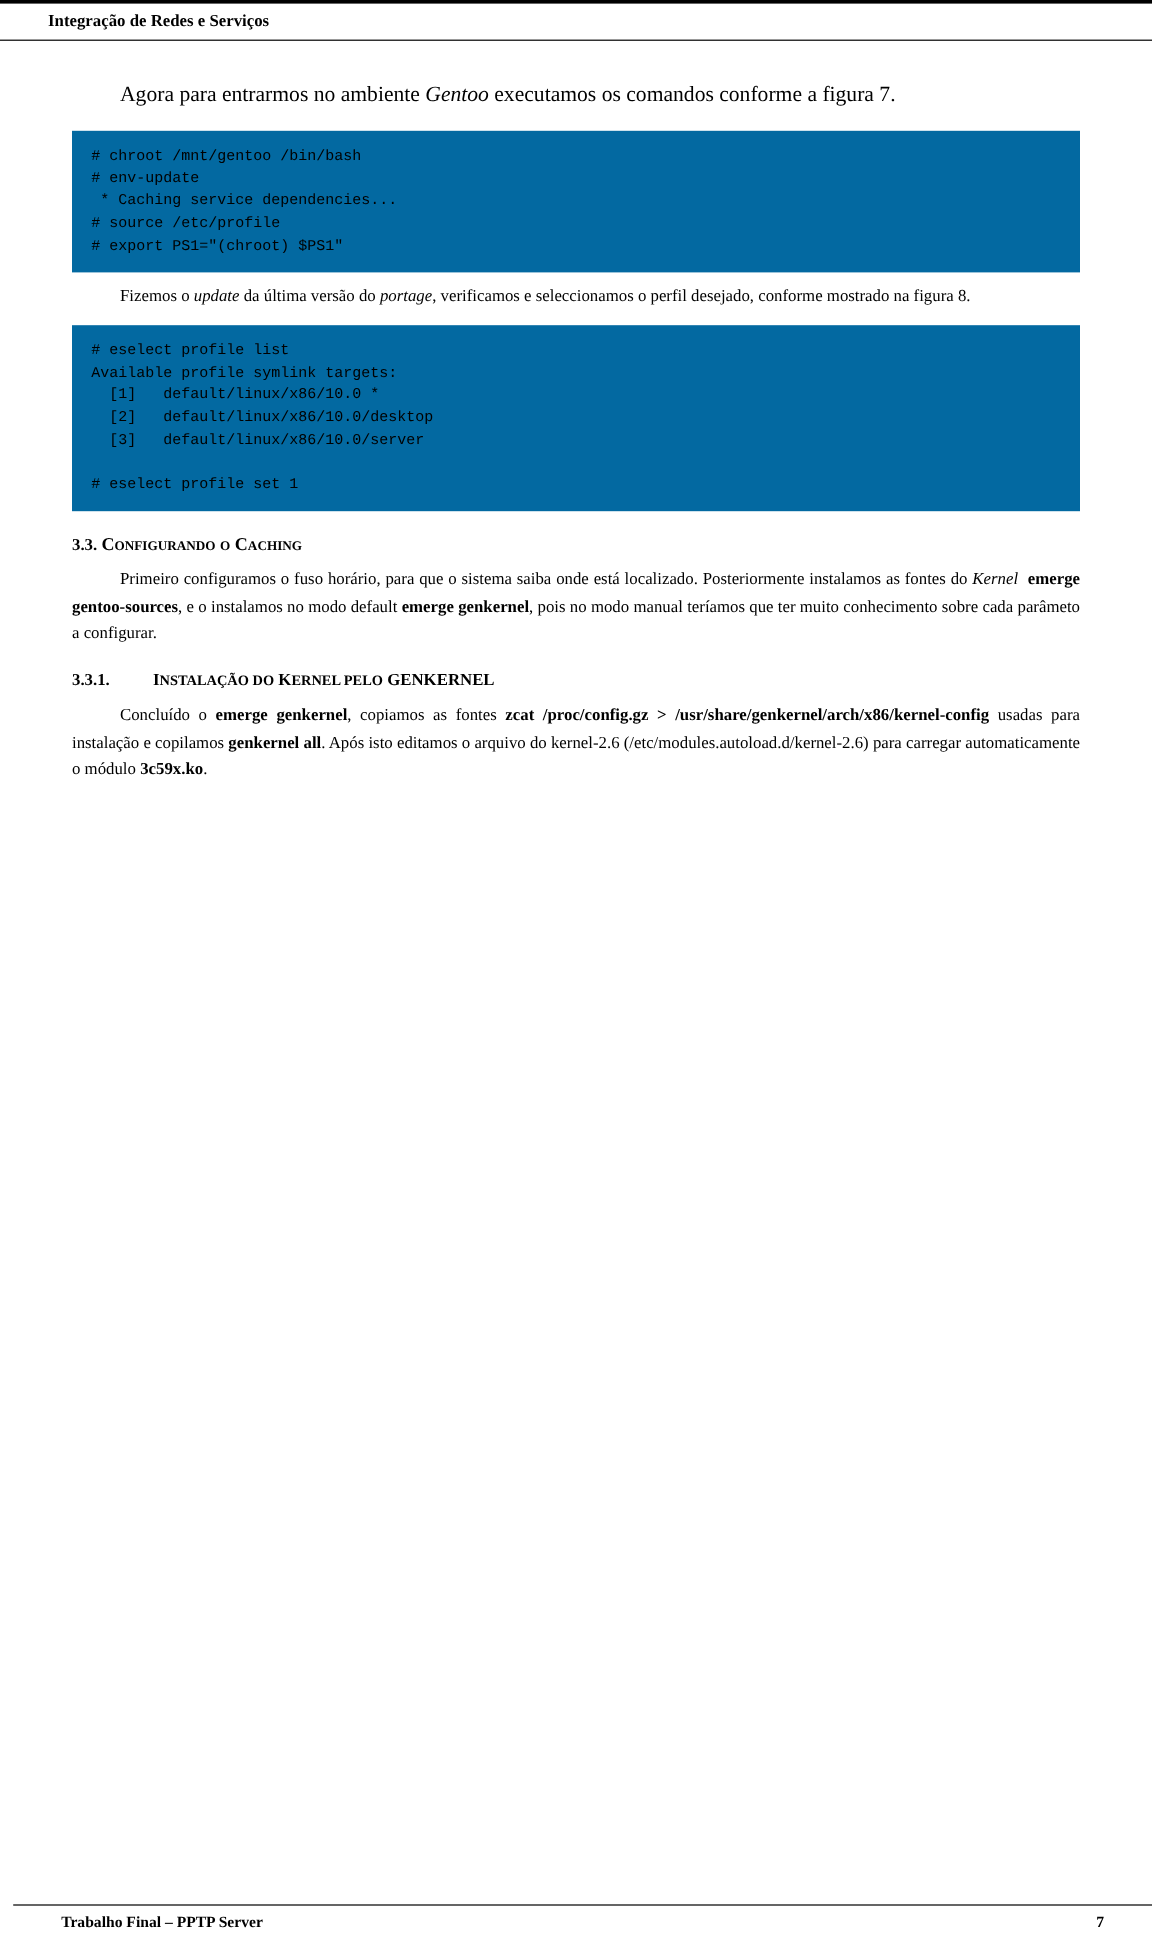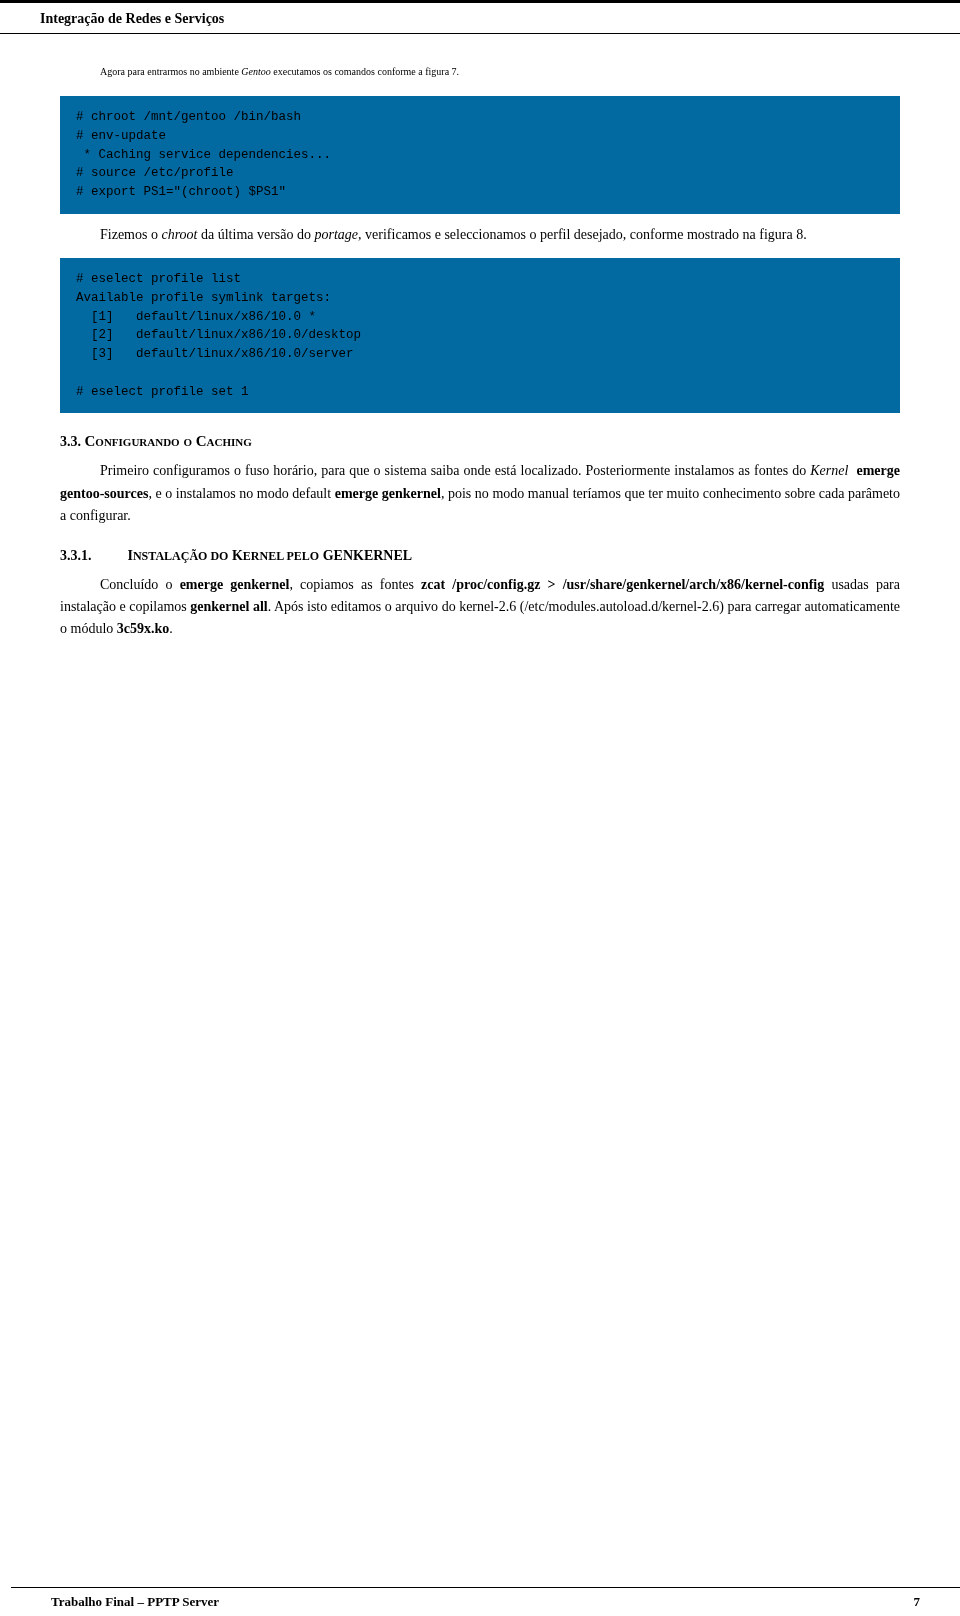--- a/index.html
+++ b/index.html
@@ -43,21 +43,21 @@
       font-weight: bold;
       color: #000;
     }
 
     .content {
       padding: 30px 60px 20px 60px;
       flex: 1;
     }
 
     .intro-paragraph {
-      font-size: 10px;
+      font-size: 18px;
       line-height: 1.6;
       margin-bottom: 16px;
       text-align: justify;
     }
 
     .intro-paragraph em {
       font-style: italic;
     }
 
     .code-block {
@@ -163,21 +163,21 @@
     </p>
 
     <div class="code-block"># chroot /mnt/gentoo /bin/bash
 # env-update
  * Caching service dependencies...
 # source /etc/profile
 # export PS1="(chroot) $PS1"</div>
 
 
     <p class="section-text indent">
-      Fizemos o <em>chroot</em> da última versão do <em>portage</em>, verificamos e seleccionamos o perfil desejado, conforme mostrado na figura 8.
+      Fizemos o <em>update</em> da última versão do <em>portage</em>, verificamos e seleccionamos o perfil desejado, conforme mostrado na figura 8.
     </p>
 
     <div class="code-block"># eselect profile list
 Available profile symlink targets:
   [1]   default/linux/x86/10.0 *
   [2]   default/linux/x86/10.0/desktop
   [3]   default/linux/x86/10.0/server
 
 # eselect profile set 1</div>
 

